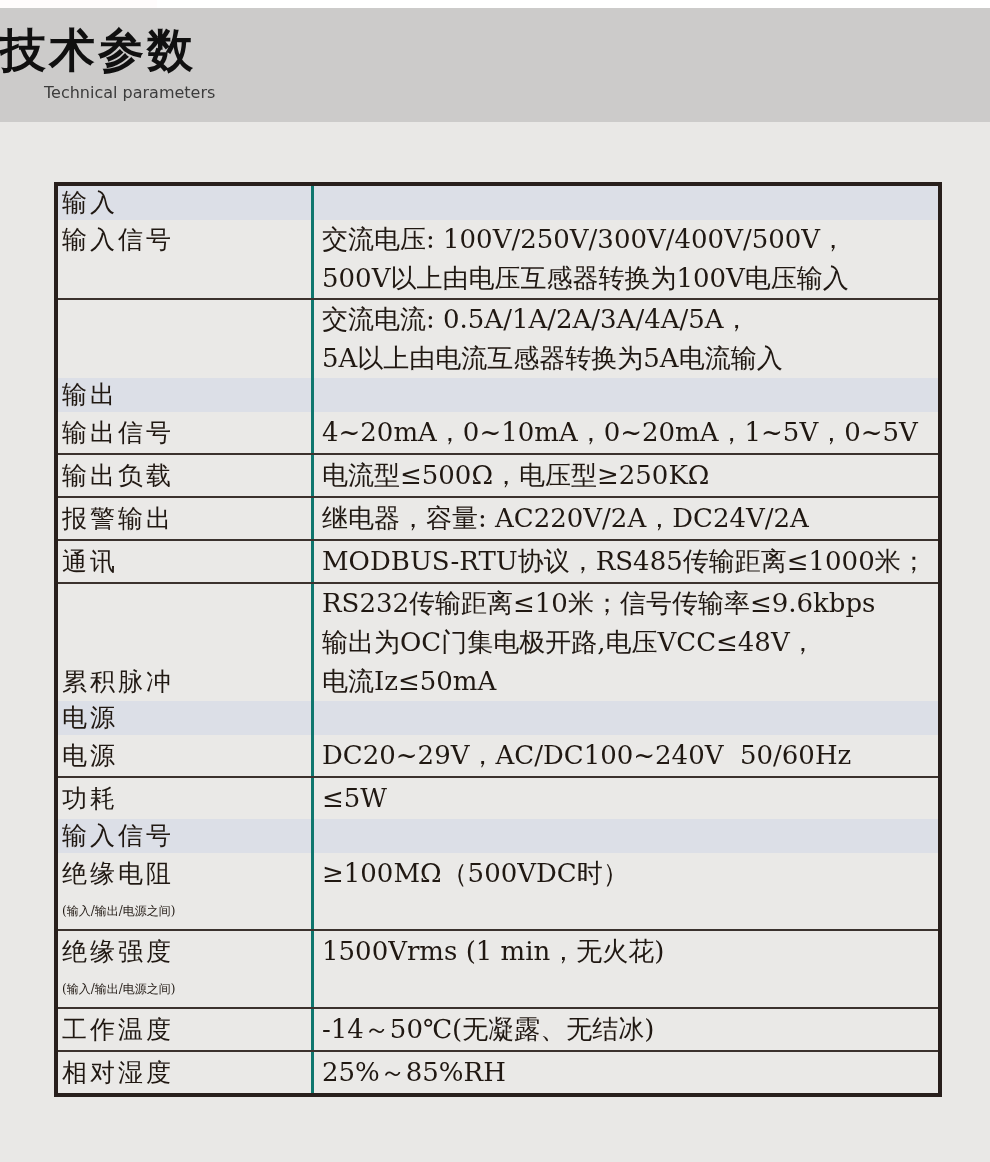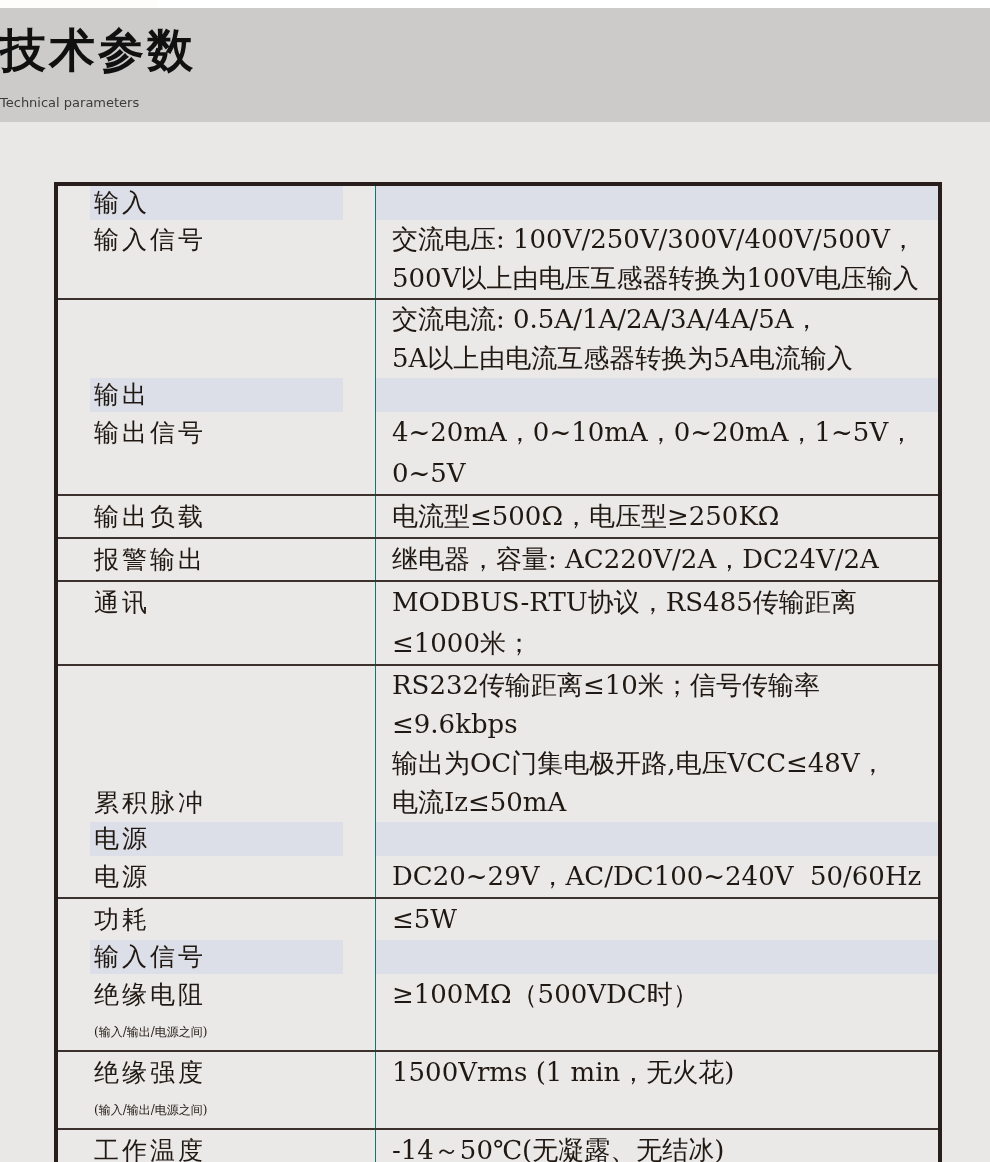--- a/index.html
+++ b/index.html
@@ -38,54 +38,54 @@
     margin-top: 13px;
     font-family: "DejaVu Sans", "Liberation Sans", sans-serif;
     font-weight: 900;
     font-size: 46px;
     line-height: 58px;
     letter-spacing: 3px;
     color: #101010;
   }
   .page-subtitle {
     font-family: "DejaVu Sans", "Liberation Sans", sans-serif;
-    font-size: 13px;
+    font-size: 16px;
     line-height: 20px;
     color: #3c3c3c;
-    margin-top: 14px;
+    margin-top: 4px;
+    padding-left: 44px;
   }
   .spec-table {
     position: absolute;
     left: 54px;
     top: 182px;
     width: 888px;
     box-sizing: border-box;
     border: 4px solid #281f1c;
     background: #eae9e7;
   }
   .row {
     display: flex;
     align-items: stretch;
   }
   .row.line-above {
     border-top: 2px solid #3b322e;
   }
   .cell {
     box-sizing: border-box;
-    margin-left: 32px;
   }
   .cell-label {
     width: 253px;
     padding-left: 4px;
     flex: none;
   }
   .cell-value {
     flex: 1;
-    border-left: 1px solid #0f766e;
-    padding-left: 16px;
+    border-left: 3px solid #0f766e;
+    padding-left: 8px;
   }
   .label-text {
     font-size: 25px;
     line-height: 41px;
     letter-spacing: 3px;
     white-space: pre-wrap;
   }
   .sublabel {
     font-size: 12px;
     line-height: 35px;

